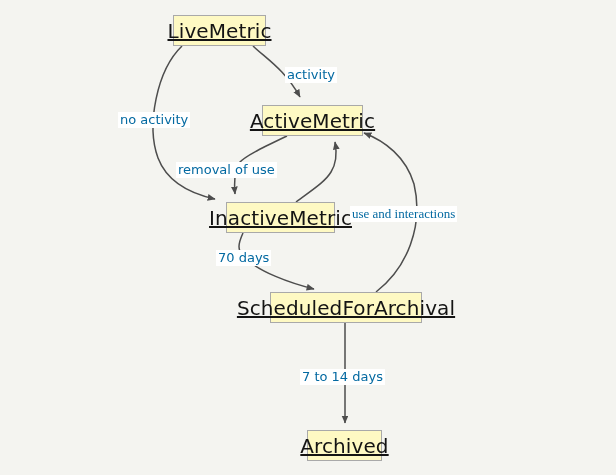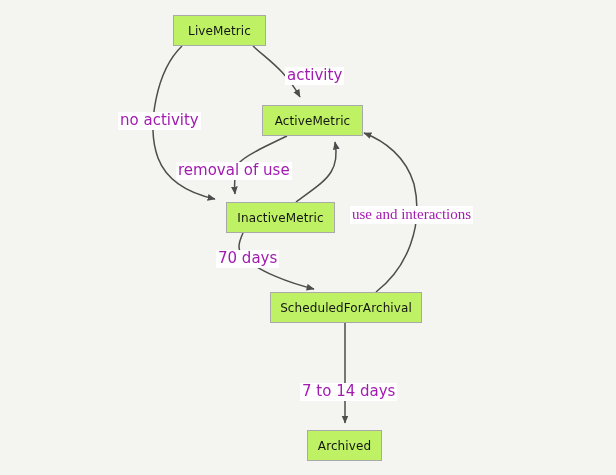--- a/index.html
+++ b/index.html
@@ -22,36 +22,37 @@
   }
   svg.edges {
     position: absolute;
     left: 0; top: 0;
     width: 616px;
     height: 475px;
   }
   .node {
     position: absolute;
     box-sizing: border-box;
-    background: #bef264;
+    background: #fef9c3;
     border: 1px solid #a9a9a9;
     color: #141414;
-    font-size: 12px;
+    font-size: 20px;
     line-height: 1;
     display: flex;
     align-items: center;
     justify-content: center;
     white-space: nowrap;
     letter-spacing: 0.1px;
+    text-decoration: underline;
   }
   .edge-label {
     position: absolute;
     background: #ffffff;
-    color: #a21caf;
-    font-size: 15px;
+    color: #0369a1;
+    font-size: 13px;
     line-height: 1.05;
     white-space: nowrap;
     padding: 1px 2px;
     box-sizing: border-box;
   }
 </style>
 </head>
 <body>
 
 <div id="diagram-root">
@@ -95,15 +96,15 @@
 
   <div class="edge-label" style="left:118px; top:112px;">no activity</div>
 
   <div class="edge-label" style="left:176px; top:162px;">removal of use</div>
 
 
   <div class="edge-label" style="left:216px; top:250px;">70 days</div>
 
   <div class="edge-label" style="left:350px; top:206px;font-family:Liberation Serif, serif;">use and interactions</div>
 
-  <div class="edge-label" style="left:300px; top:369px;margin-top:14px;">7 to 14 days</div>
+  <div class="edge-label" style="left:300px; top:369px;">7 to 14 days</div>
 
 </div>
 
 </body></html>

